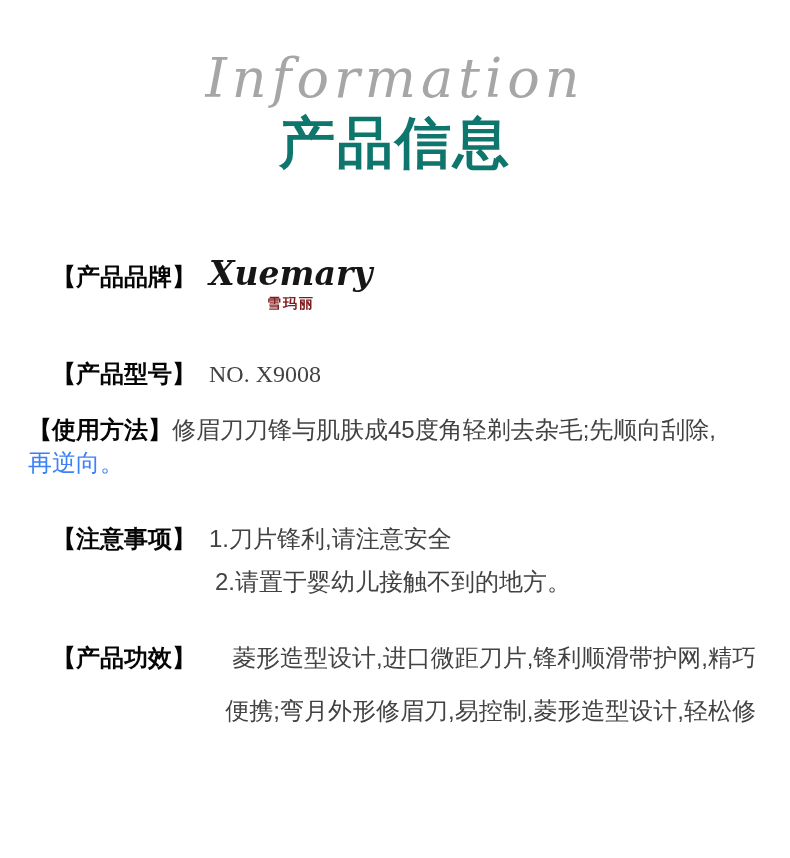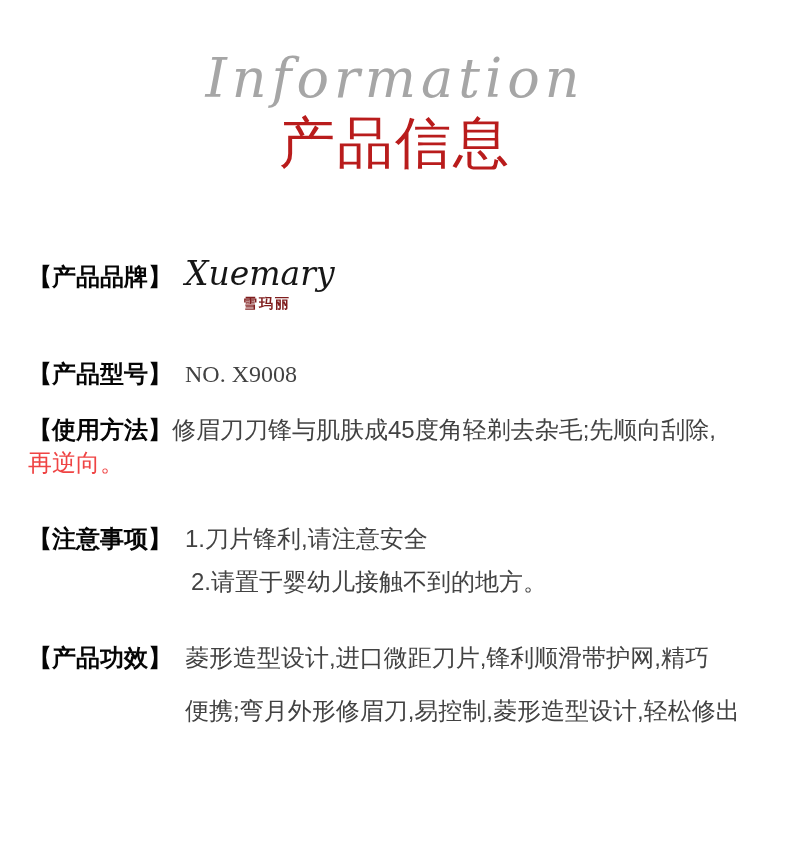--- a/index.html
+++ b/index.html
@@ -19,30 +19,31 @@
     font-style: italic;
     font-weight: 400;
     font-size: 54px;
     line-height: 66px;
     color: #a6a6a6;
     letter-spacing: 5px;
   }
   .page-title {
     font-size: 56px;
     line-height: 62px;
-    font-weight: 400;
-    color: #b91c1c;
+    font-weight: 700;
+    color: #0f766e;
     letter-spacing: 2px;
   }
   
   .rows { margin-top: 88px; }
   .row {
     display: flex;
     align-items: flex-start;
     padding: 0 34px 0 28px;
+    margin-left: 24px;
   }
   .label {
     flex: 0 0 157px;
     font-size: 24px;
     font-weight: 700;
     color: #050505;
     line-height: 30px;
     white-space: nowrap;
   }
   .content {
@@ -61,42 +62,42 @@
   }
   .row-usage .label { display: inline; }
   .row-usage .usage-text {
     font-size: 24px;
     color: #424242;
     line-height: 33px;
     font-weight: 400;
   }
   .row-usage .usage-line2 {
     font-size: 24px;
-    color: #ef4444;
+    color: #3b82f6;
     line-height: 33px;
   }
   .row-notice { margin-top: 45px; }
   .notice-item { line-height: 30px; }
   .notice-item + .notice-item { margin-top: 13px; padding-left: 6px; }
   .row-effect { margin-top: 34px; }
-  .effect-line { line-height: 53px; }
+  .effect-line { line-height: 53px; text-align: right; }
   .row-effect .label { line-height: 53px; }
   
   .brand-logo {
     position: relative;
     margin-left: 0;
     margin-top: -6px;
     width: 160px;
     height: 58px;
     color: #161616;
   }
   .logo-text {
     font-family: "DejaVu Serif", serif;
     font-style: italic;
-    font-weight: 400;
+    font-weight: 700;
     font-size: 33px;
     line-height: 36px;
     letter-spacing: 0px;
     color: #161616;
     white-space: nowrap;
   }
   .logo-subtext {
     position: absolute;
     left: 58px;
     top: 32px;

